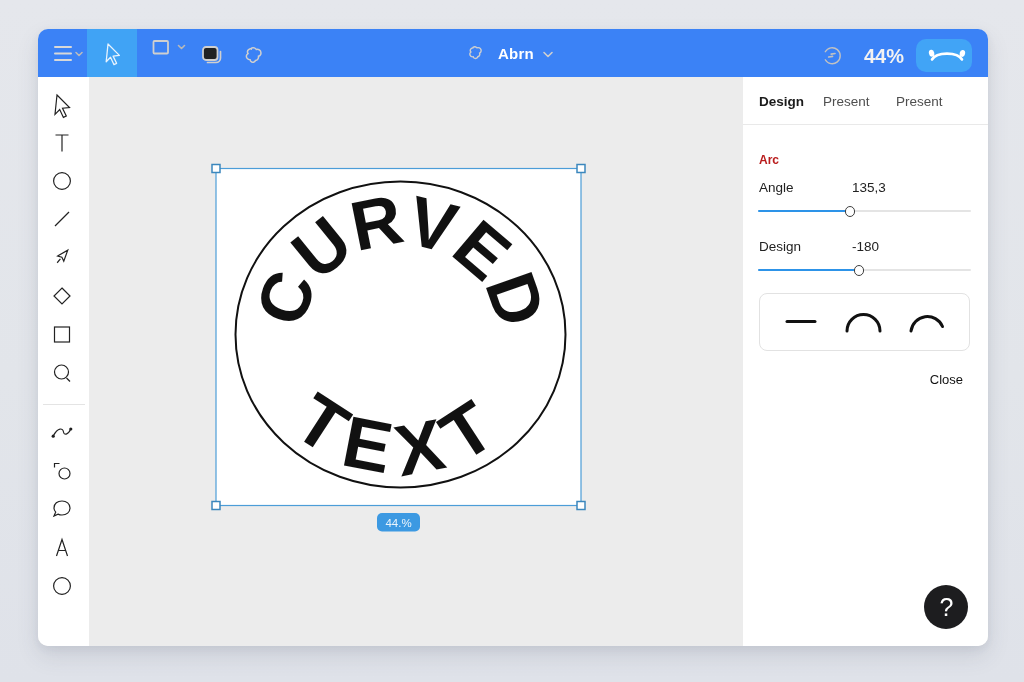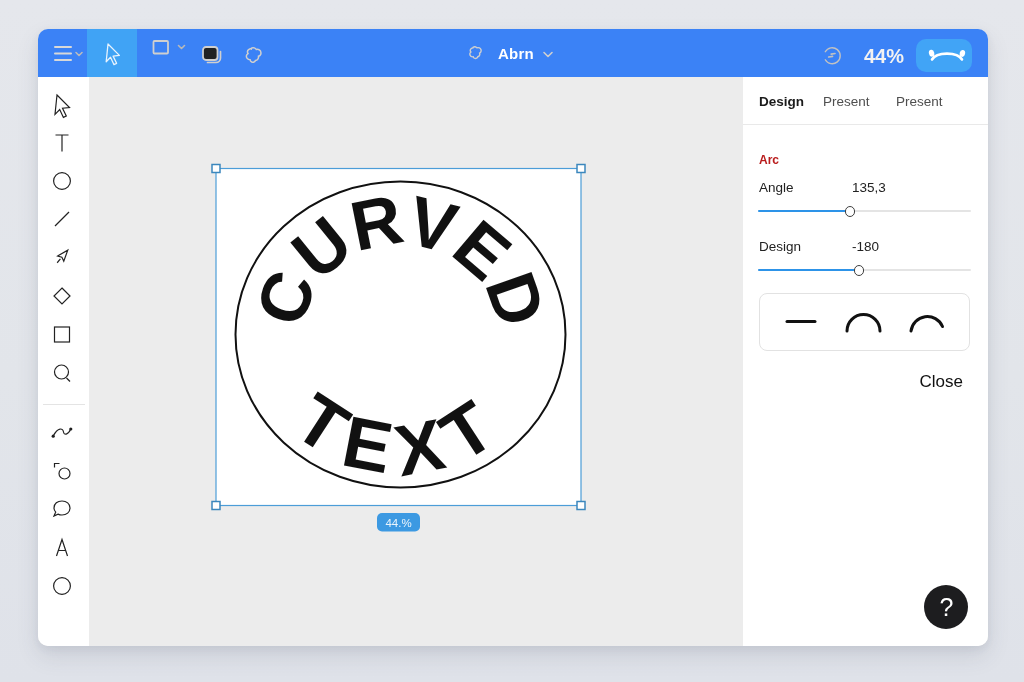--- a/index.html
+++ b/index.html
@@ -182,17 +182,17 @@
     <div class="abs" style="left:15px;top:192px;width:213px;height:2px;border-radius:1px;background:#e4e4e4"></div>
     <div class="abs" style="left:15px;top:192px;width:101px;height:2px;border-radius:1px;background:#2d93e8"></div>
     <div class="abs" style="left:110.5px;top:188px;width:8.5px;height:8.5px;border-radius:50%;background:#fff;border:1.5px solid #3f3f3f"></div>
 
     <div class="abs" style="left:16px;top:215.5px;width:209px;height:56px;border:1px solid #e2e2e2;border-radius:8px;background:#fff"></div>
     <svg class="abs" style="left:16px;top:215.5px" width="211" height="58" viewBox="0 0 211 58">
       <line x1="28" y1="28.5" x2="56" y2="28.5" stroke="#111" stroke-width="3" stroke-linecap="round"></line>
       <path d="M88 38 A 16.5 16.5 0 0 1 121 38" fill="none" stroke="#111" stroke-width="3" stroke-linecap="round"></path>
       <path d="M152 38 A 16.5 16.5 0 0 1 183.5 33.5" fill="none" stroke="#111" stroke-width="3" stroke-linecap="round"></path>
     </svg>
-    <div class="abs" style="left:120px;top:295px;width:100px;text-align:right;font-size:17px;color:#111">Close</div>
+    <div class="abs" style="left:120px;top:295px;width:100px;text-align:right;font-size:13px;color:#111">Close</div>
 
     <div class="abs" style="left:181.4px;top:507.7px;width:44px;height:44px;border-radius:50%;background:#1d1d1f;color:#fff;text-align:center;line-height:44px;font-size:25px;font-weight:400">?</div>
   </div>
 </div>
 
 </body></html>

